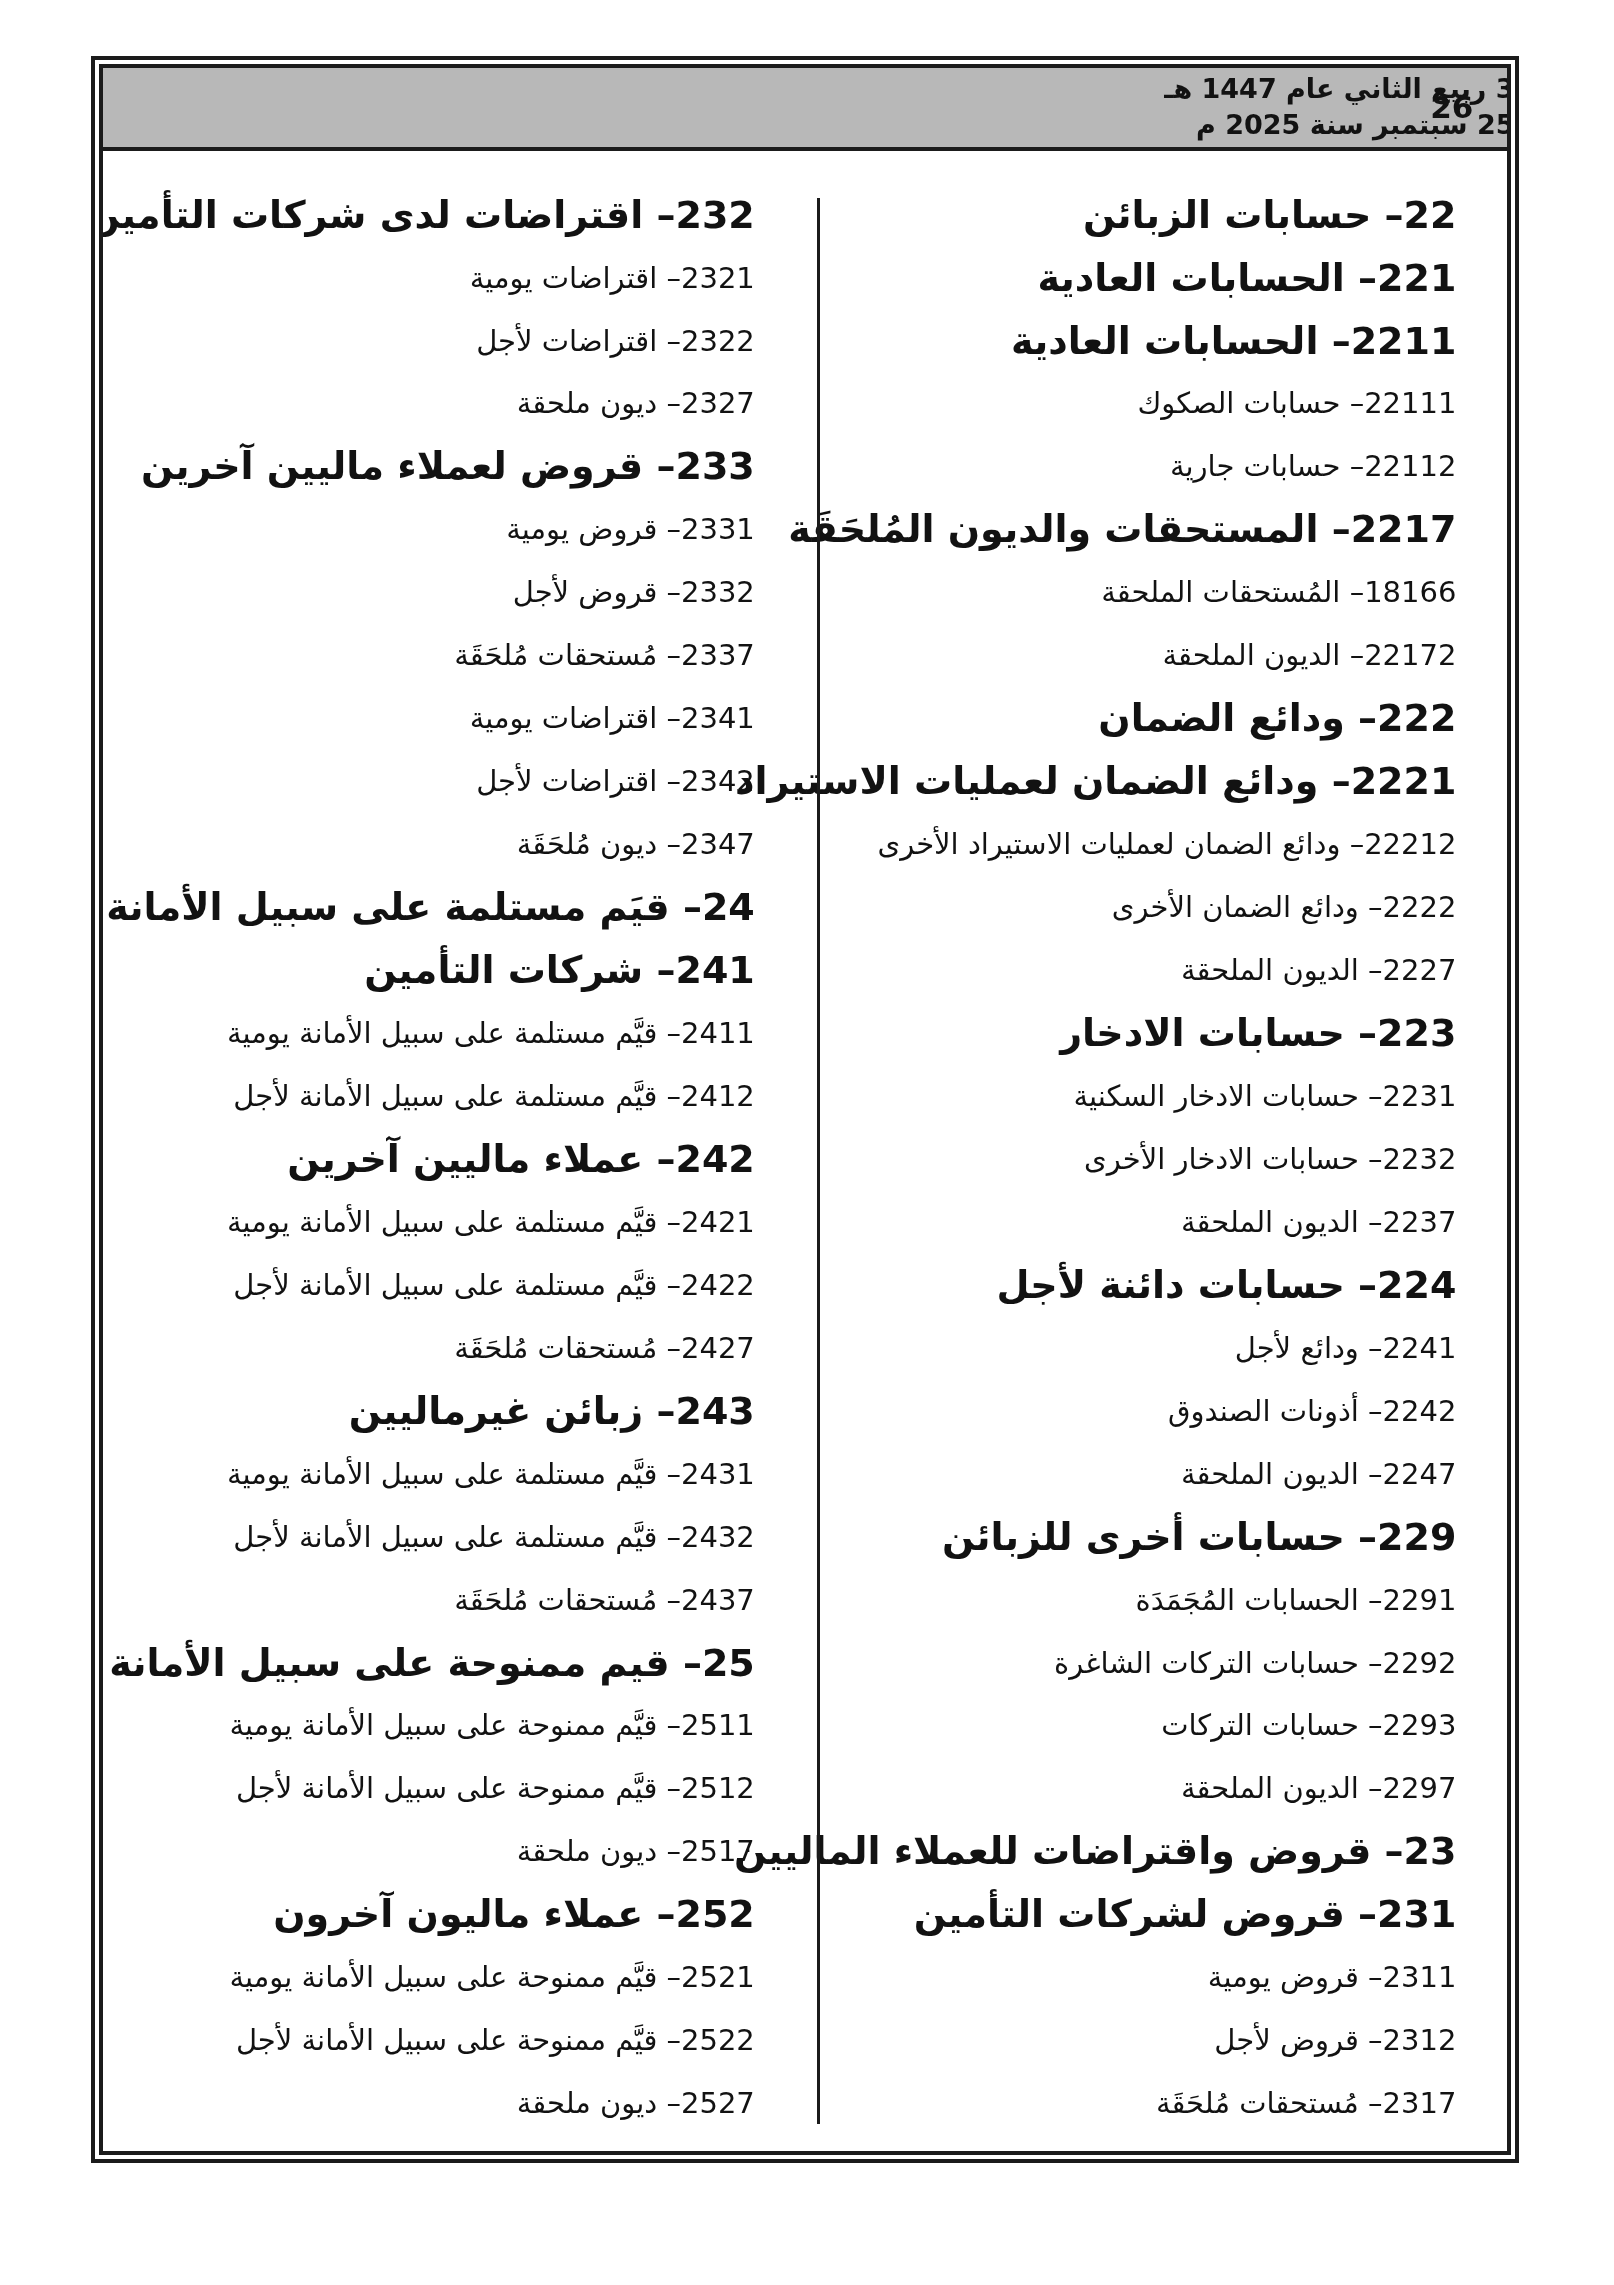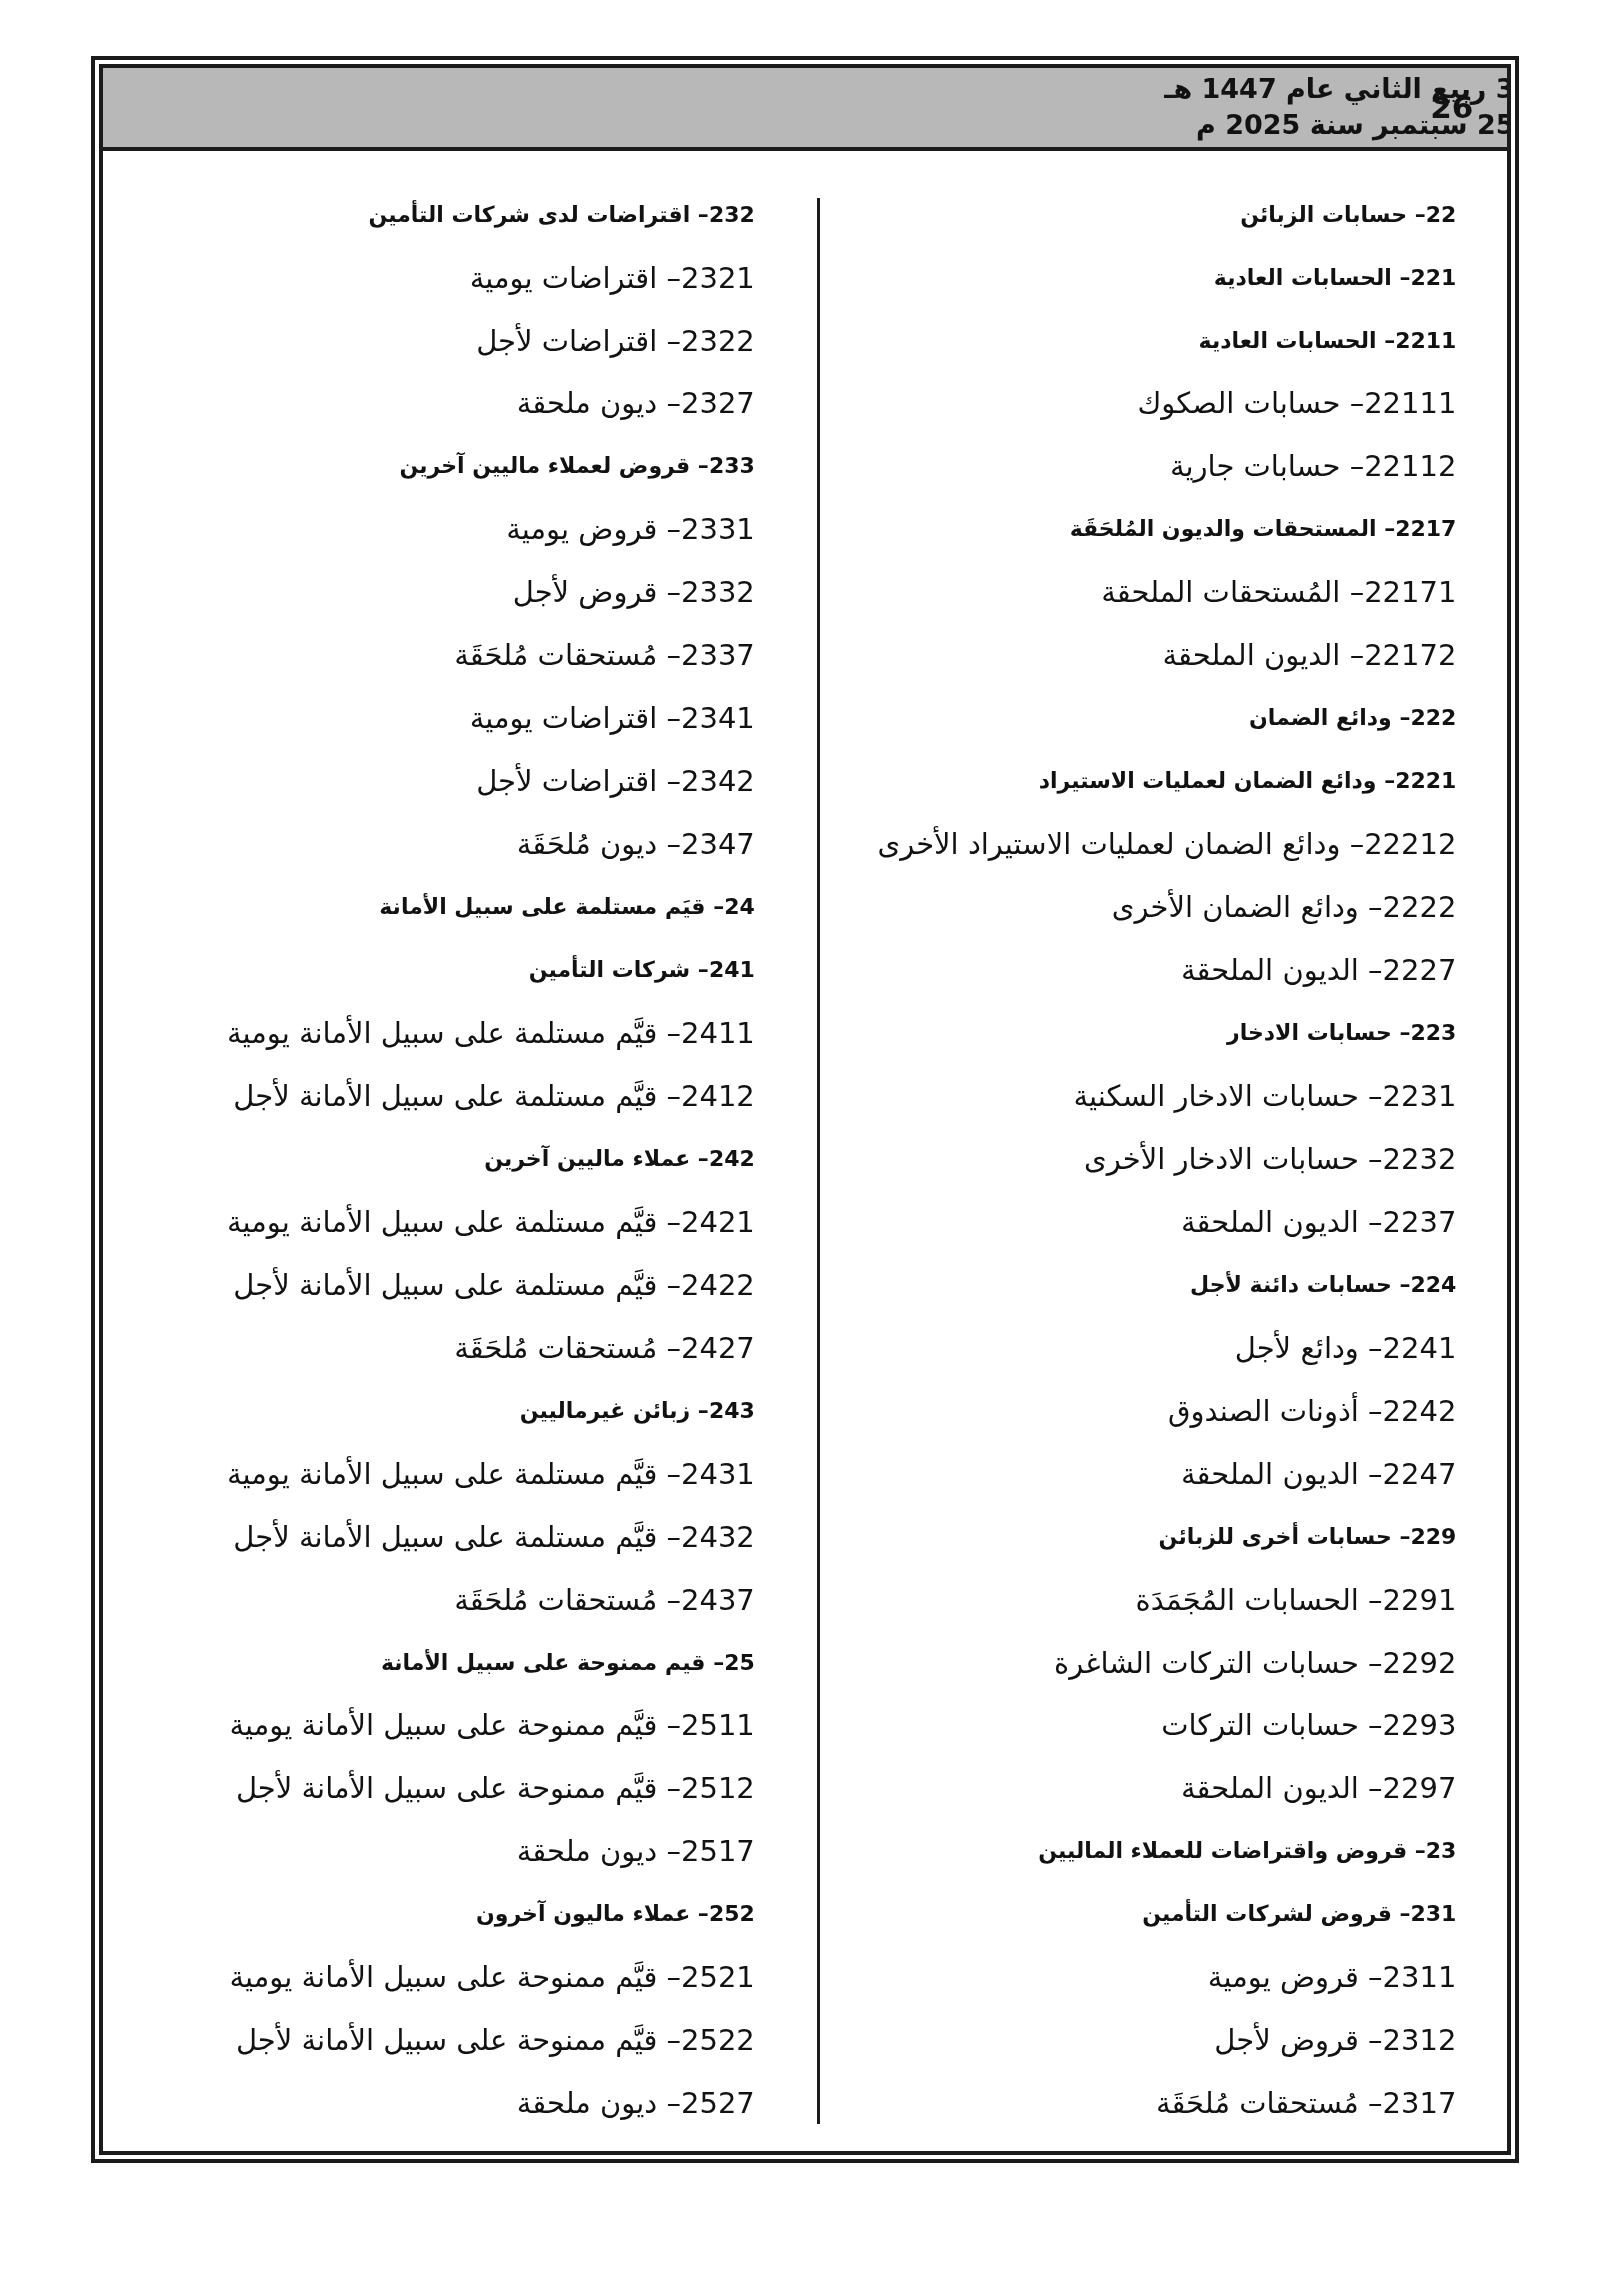--- a/index.html
+++ b/index.html
@@ -86,21 +86,21 @@
     direction:rtl;
     text-align:right;
     white-space:nowrap;
     font-size:29px;
     line-height:42px;
     font-weight:400;
     letter-spacing:0;
   }
   .entry.bold{
     font-weight:700;
-    font-size:22px;
+    font-size:38px;
     text-align:right;
   }
 </style>
 </head>
 <body>
 
 <div class="frame-outer">
   <div class="frame-inner">
 
     <div class="header-bar">
@@ -112,21 +112,21 @@
     </div>
 
     <div class="content">
       <div class="col col-first" id="col-right">
           <div class="entry bold">22– حسابات الزبائن</div>
           <div class="entry bold">221– الحسابات العادية</div>
           <div class="entry bold">2211– الحسابات العادية</div>
           <div class="entry">22111– حسابات الصكوك</div>
           <div class="entry">22112– حسابات جارية</div>
           <div class="entry bold">2217– المستحقات والديون المُلحَقَة</div>
-          <div class="entry">22171– المُستحقات الملحقة</div>
+          <div class="entry">18166– المُستحقات الملحقة</div>
           <div class="entry">22172– الديون الملحقة</div>
           <div class="entry bold">222– ودائع الضمان</div>
           <div class="entry bold">2221– ودائع الضمان لعمليات الاستيراد</div>
           <div class="entry">22212– ودائع الضمان لعمليات الاستيراد الأخرى</div>
           <div class="entry">2222– ودائع الضمان الأخرى</div>
           <div class="entry">2227– الديون الملحقة</div>
           <div class="entry bold">223– حسابات الادخار</div>
           <div class="entry">2231– حسابات الادخار السكنية</div>
           <div class="entry">2232– حسابات الادخار الأخرى</div>
           <div class="entry">2237– الديون الملحقة</div>

